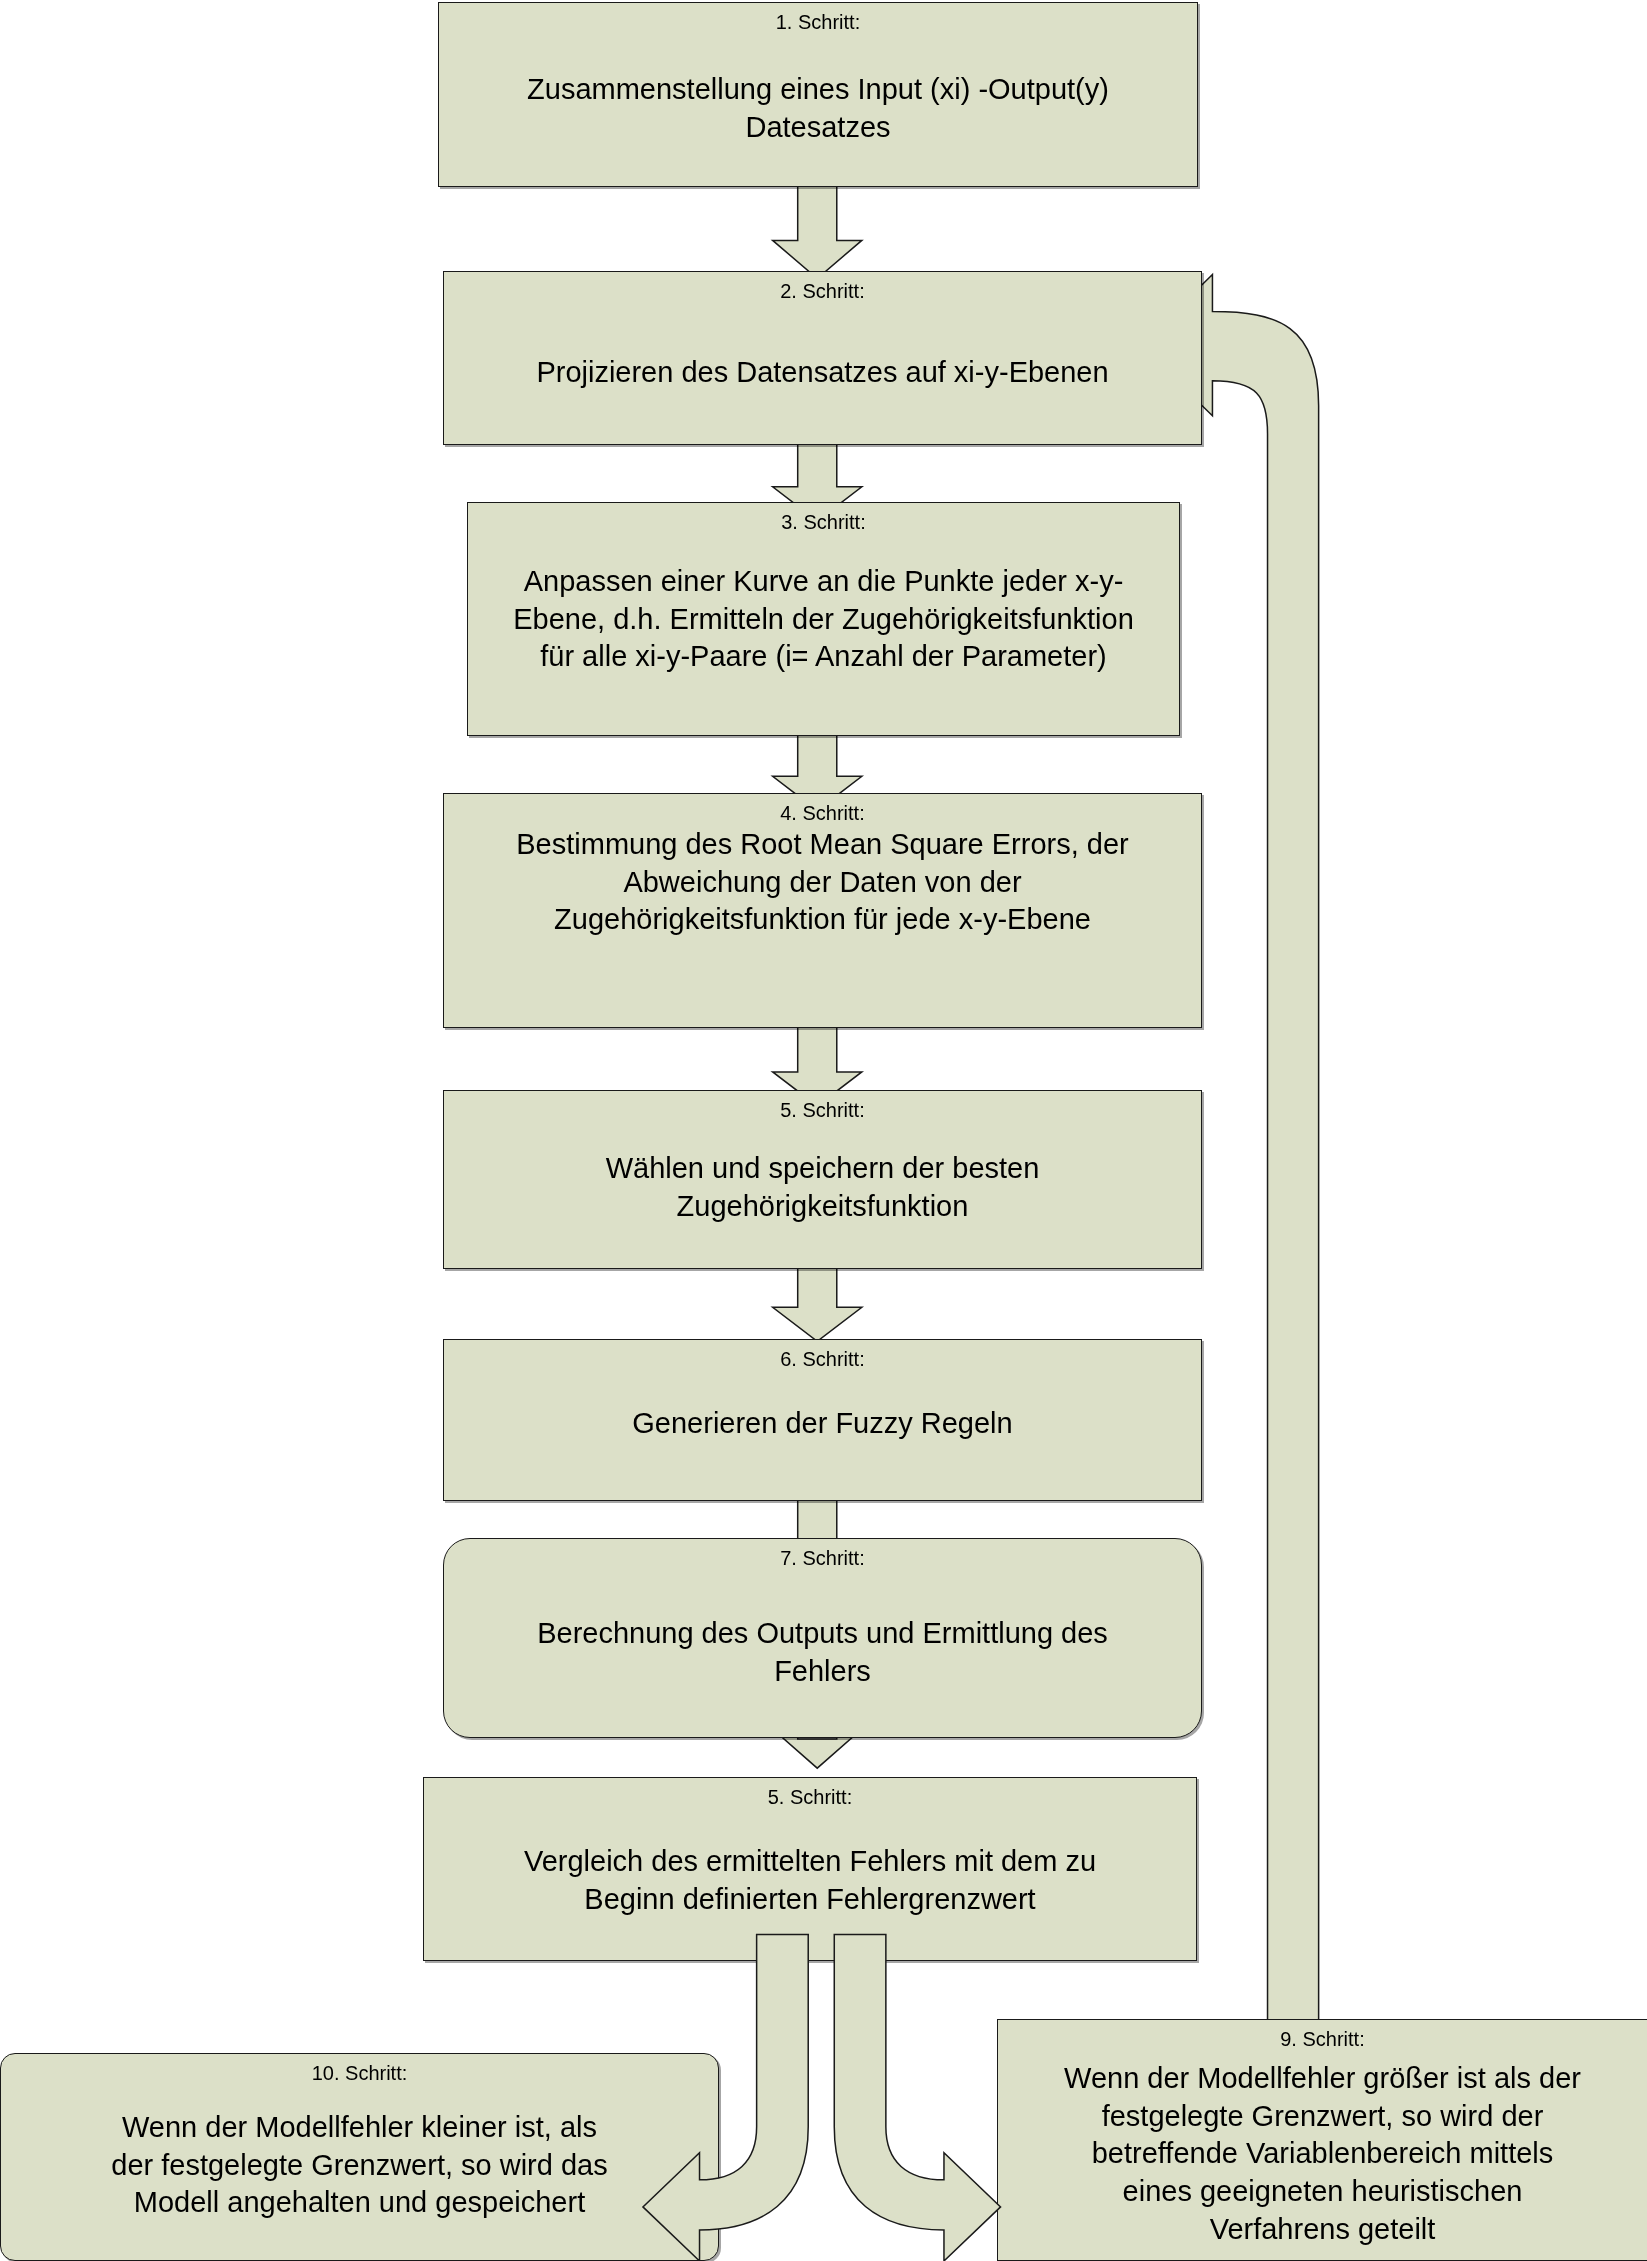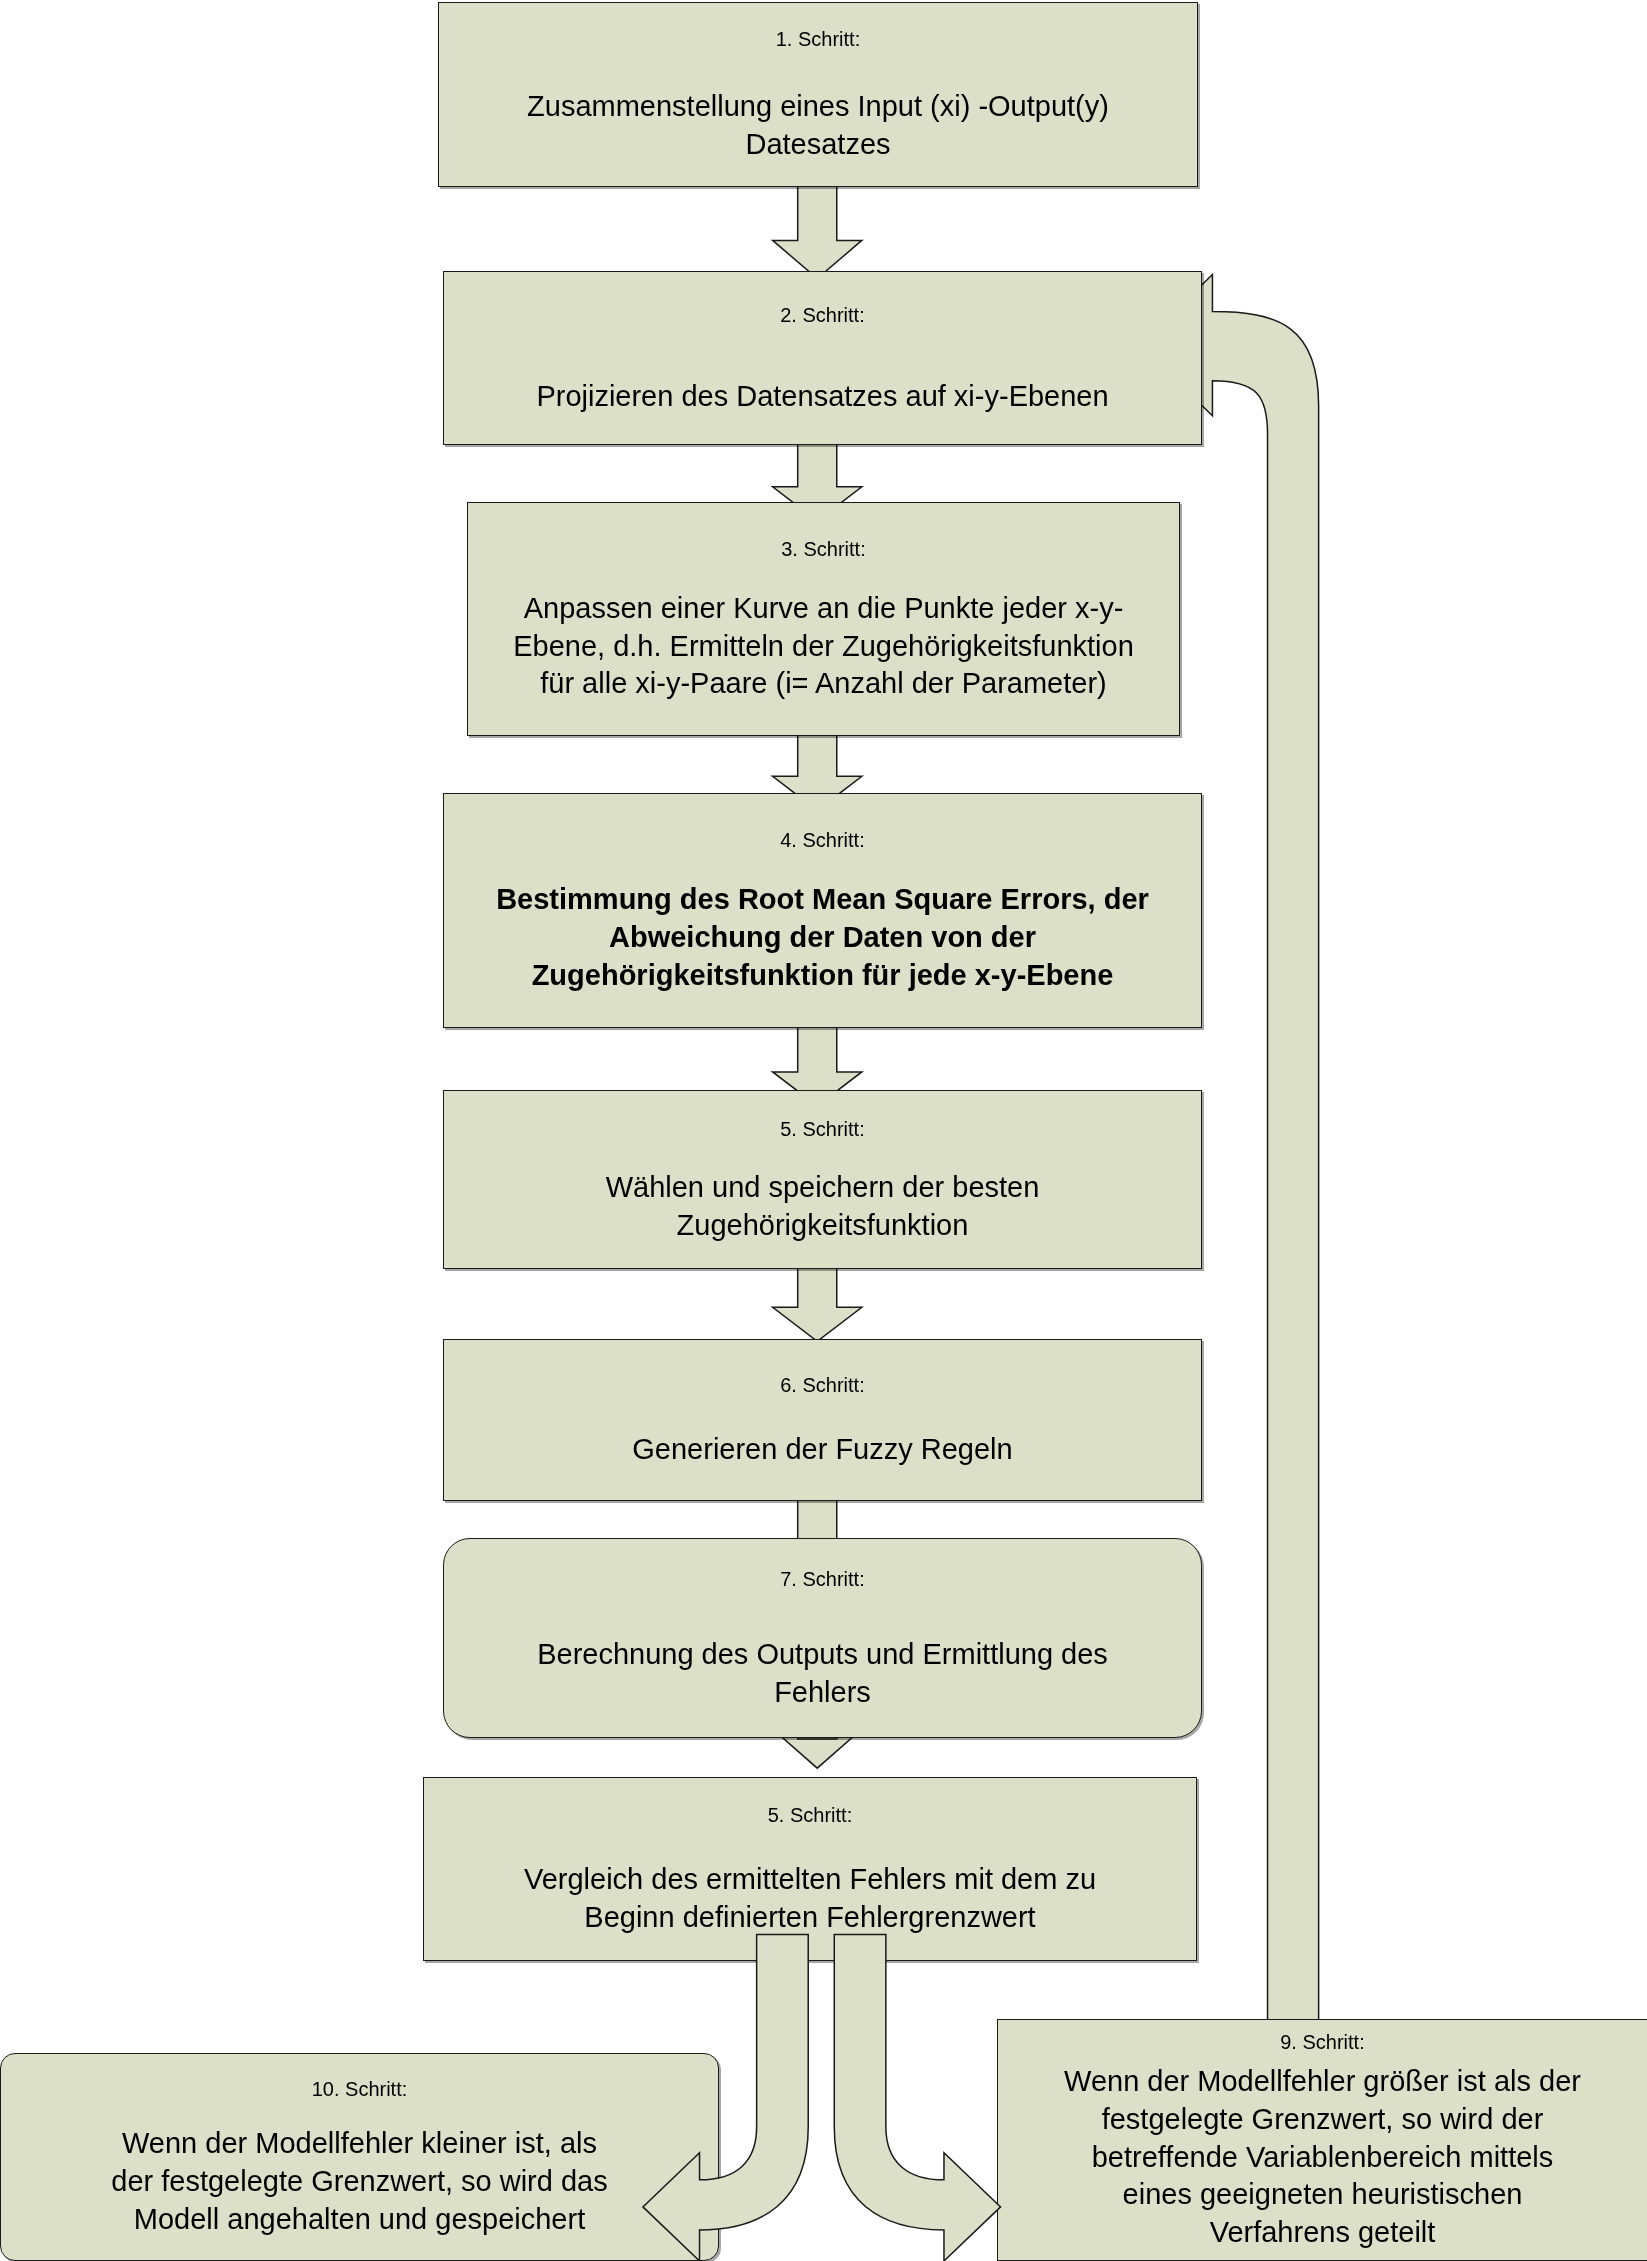--- a/index.html
+++ b/index.html
@@ -15,21 +15,21 @@
     overflow: hidden;
   }
   .node {
     position: absolute;
     background: #dce0c8;
     border: 1.5px solid #1a1a1a;
     box-shadow: 2px 2px 0 rgba(0,0,0,0.35);
     display: flex;
     flex-direction: column;
     align-items: center;
-    justify-content: center;
+    justify-content: flex-start;
     text-align: center;
     color: #000000;
     padding: 7px 11px 5px 11px;
     z-index: 5;
   }
   .node .title {
     font-size: 20px;
     line-height: 1.25;
     font-weight: 400;
     white-space: nowrap;
@@ -120,21 +120,21 @@
     <div class="title">3. Schritt:</div>
     <div class="body" style="margin-top:28px;">
       <div>Anpassen einer Kurve an die Punkte jeder x-y-</div>
       <div>Ebene, d.h. Ermitteln der Zugehörigkeitsfunktion</div>
       <div>für alle xi-y-Paare (i= Anzahl der Parameter)</div>
     </div>
   </div>
 
   <div class="node" style="left:443px; top:793px; width:759px; height:235px;">
     <div class="title">4. Schritt:</div>
-    <div class="body" style="margin-top:28px;font-weight:bold;">
+    <div class="body" style="">
       <div>Bestimmung des Root Mean Square Errors, der</div>
       <div>Abweichung der Daten von der</div>
       <div>Zugehörigkeitsfunktion für jede x-y-Ebene</div>
     </div>
   </div>
 
   <div class="node" style="left:443px; top:1090px; width:759px; height:179px;">
     <div class="title">5. Schritt:</div>
     <div class="body" style="margin-top:27px;">
       <div>Wählen und speichern der besten</div>

